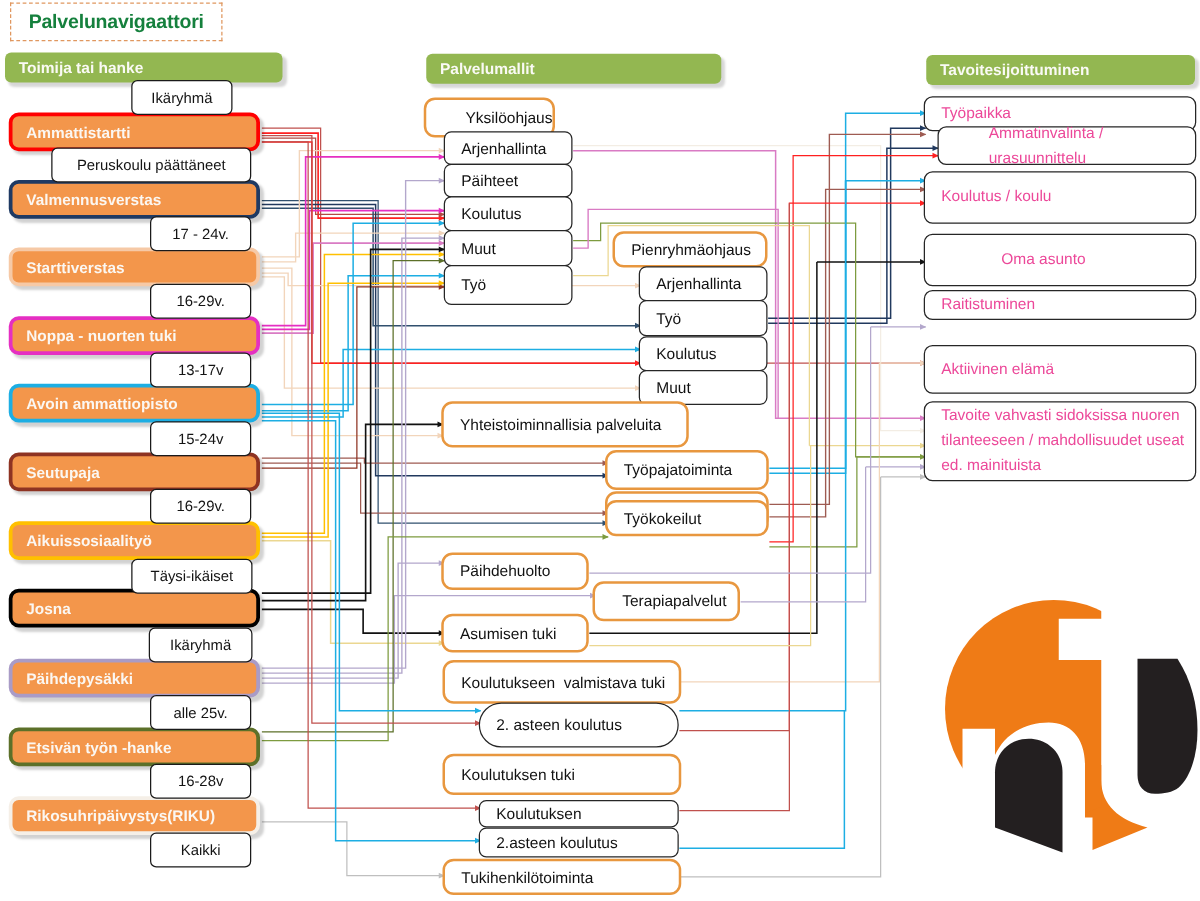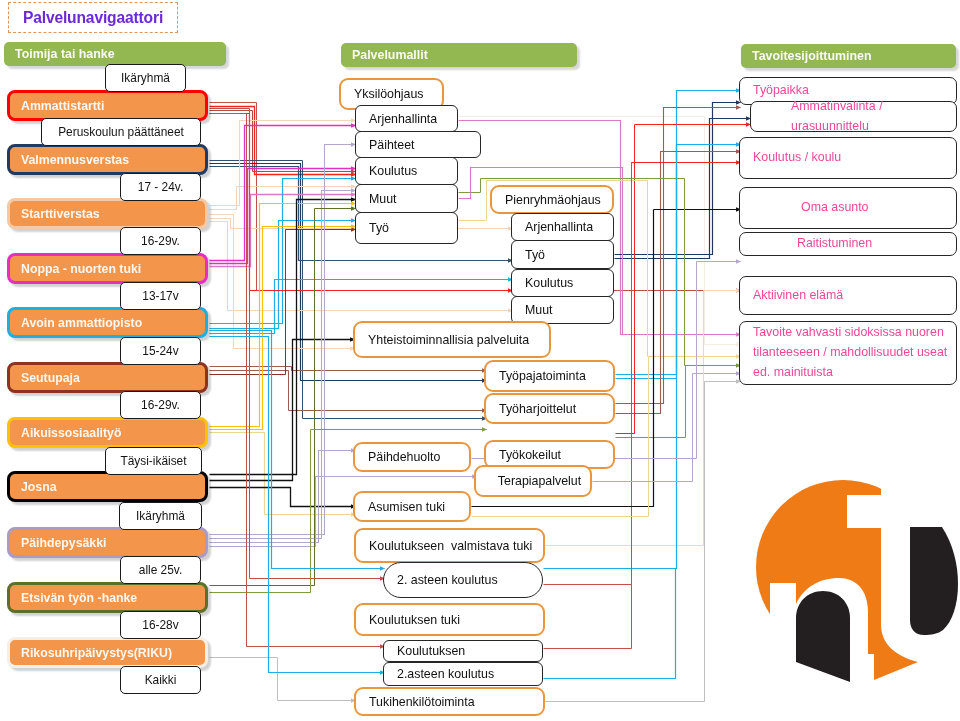--- a/index.html
+++ b/index.html
@@ -1,21 +1,21 @@
 <!DOCTYPE html>
 <html><head>
 <meta charset="utf-8">
 <style>
 html,body{margin:0;padding:0;}
 body{width:960px;height:721px;background:#ffffff;font-family:"Liberation Sans",sans-serif;position:relative;overflow:hidden;}
 #stage{position:absolute;left:0;top:0;width:960px;height:721px;}
 svg#lines{position:absolute;left:0;top:0;width:960px;height:721px;pointer-events:none;z-index:3;}
 .title-box{position:absolute;left:8px;top:2px;width:168px;height:29px;border:1.4px dashed #E0975F;
   display:flex;align-items:center;justify-content:center;z-index:20;}
-.title-box span{color:#6d28d9;font-size:15.6px;font-weight:bold;letter-spacing:-0.15px;}
+.title-box span{color:#15803d;font-size:15.6px;font-weight:bold;letter-spacing:-0.15px;}
 .colhdr{position:absolute;height:24px;border-radius:5px;background:#93B751;
   box-shadow:3px 3px 2px rgba(0,0,0,.16);display:flex;align-items:center;z-index:8;}
 .colhdr span{color:#FAFAF5;font-size:12.4px;font-weight:bold;padding-left:11px;}
 .actor{position:absolute;left:7px;width:201px;height:31px;border-radius:8px;background:#F3964B;
   display:flex;align-items:center;box-sizing:border-box;z-index:10;border:3px solid #000;
   box-shadow:3px 3px 2px rgba(0,0,0,.18);}
 .actor span{color:#FBF7F2;font-size:12.3px;font-weight:bold;padding-left:11px;}
 .agebox{position:absolute;height:26px;border-radius:5px;background:#ffffff;
   border:1.3px solid #1A1A1A;display:flex;align-items:center;justify-content:center;z-index:12;}
 .agebox span{color:#141414;font-size:11.9px;}
@@ -231,21 +231,21 @@
   <div class="actor" style="top: 582px; border-color: rgb(92, 112, 41);">
       <span>Etsivän työn -hanke</span>
     </div>
   <div class="actor" style="top: 637px; border-color: rgb(245, 239, 231);">
       <span>Rikosuhripäivystys(RIKU)</span>
     </div>
   <div class="agebox" style="left:105px;top:64px;width:79px;">
       <span>Ikäryhmä</span>
     </div>
   <div class="agebox" style="left:41px;top:118px;width:158px;">
-      <span>Peruskoulun päättäneet</span>
+      <span>Peruskoulu päättäneet</span>
     </div>
   <div class="agebox" style="left:120px;top:173px;width:79px;">
       <span>17 - 24v.</span>
     </div>
   <div class="agebox" style="left:120px;top:227px;width:79px;">
       <span>16-29v.</span>
     </div>
   <div class="agebox" style="left:120px;top:282px;width:79px;">
       <span>13-17v</span>
     </div>
@@ -263,27 +263,27 @@
     </div>
   <div class="agebox" style="left:120px;top:556px;width:79px;">
       <span>alle 25v.</span>
     </div>
   <div class="agebox" style="left:120px;top:611px;width:79px;">
       <span>16-28v</span>
     </div>
   <div class="agebox" style="left:120px;top:666px;width:79px;">
       <span>Kaikki</span>
     </div>
-  <div class="mbox mgroup" style="left:339px;top:78px;width:105px;height:32px;">
+  <div class="mbox mgroup" style="left:339px;top:78px;width:105px;height:32px;justify-content:flex-end;">
       <span>Yksilöohjaus</span>
     </div>
   <div class="mbox msub" style="left:355px;top:105px;width:103px;height:27px;">
       <span>Arjenhallinta</span>
     </div>
-  <div class="mbox msub" style="left:355px;top:131px;width:126px;height:27px;">
+  <div class="mbox msub" style="left:355px;top:131px;width:103px;height:27px;">
       <span>Päihteet</span>
     </div>
   <div class="mbox msub" style="left:355px;top:157px;width:103px;height:28px;">
       <span>Koulutus</span>
     </div>
   <div class="mbox msub" style="left:355px;top:184px;width:103px;height:29px;">
       <span>Muut</span>
     </div>
   <div class="mbox msub" style="left:355px;top:212px;width:103px;height:32px;">
       <span>Työ</span>
@@ -305,21 +305,21 @@
     </div>
   <div class="mbox mgroup" style="left:353px;top:321px;width:198px;height:37px;">
       <span>Yhteistoiminnallisia palveluita</span>
     </div>
   <div class="mbox mgroup" style="left:484px;top:360px;width:131px;height:32px;">
       <span>Työpajatoiminta</span>
     </div>
   <div class="mbox mgroup" style="left:484px;top:393px;width:131px;height:31px;">
       <span>Työharjoittelut</span>
     </div>
-  <div class="mbox mgroup" style="left:484px;top:440px;width:131px;height:29px;">
+  <div class="mbox mgroup" style="left:484px;top:400px;width:131px;height:29px;">
       <span>Työkokeilut</span>
     </div>
   <div class="mbox mgroup" style="left:353px;top:442px;width:118px;height:30px;">
       <span>Päihdehuolto</span>
     </div>
   <div class="mbox mgroup" style="left:474px;top:465px;width:118px;height:32px;justify-content:center;">
       <span>Terapiapalvelut</span>
     </div>
   <div class="mbox mgroup" style="left:353px;top:491px;width:118px;height:31px;">
       <span>Asumisen tuki</span>
@@ -347,21 +347,21 @@
     </div>
   <div class="goal" style="left:750px;top:101px;width:207px;height:31px;padding-left:27px;">
       <span>Ammatinvalinta / urasuunnittelu</span>
     </div>
   <div class="goal" style="left:739px;top:137px;width:218px;height:42px;">
       <span>Koulutus / koulu</span>
     </div>
   <div class="goal" style="left:739px;top:187px;width:218px;height:42px;padding-left:48px;">
       <span>Oma asunto</span>
     </div>
-  <div class="goal" style="left:739px;top:232px;width:218px;height:24px;padding-left:44px;">
+  <div class="goal" style="left:739px;top:232px;width:218px;height:24px;">
       <span>Raitistuminen</span>
     </div>
   <div class="goal" style="left:739px;top:276px;width:218px;height:39px;">
       <span>Aktiivinen elämä</span>
     </div>
   <div class="goal" style="left:739px;top:321px;width:218px;height:64px;">
       <span>Tavoite vahvasti sidoksissa nuoren tilanteeseen / mahdollisuudet useat ed. mainituista</span>
     </div>
 </div>
 

